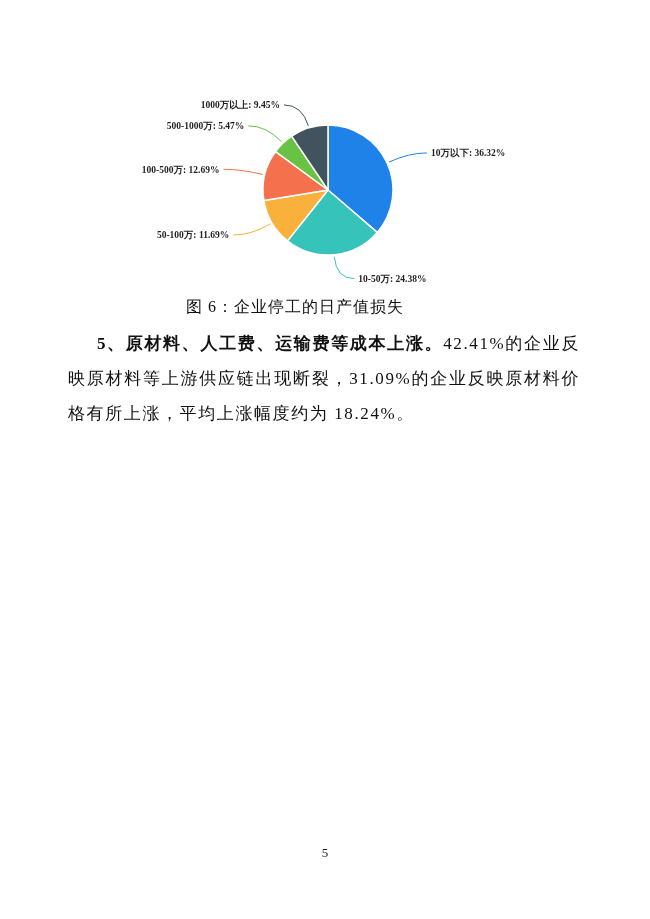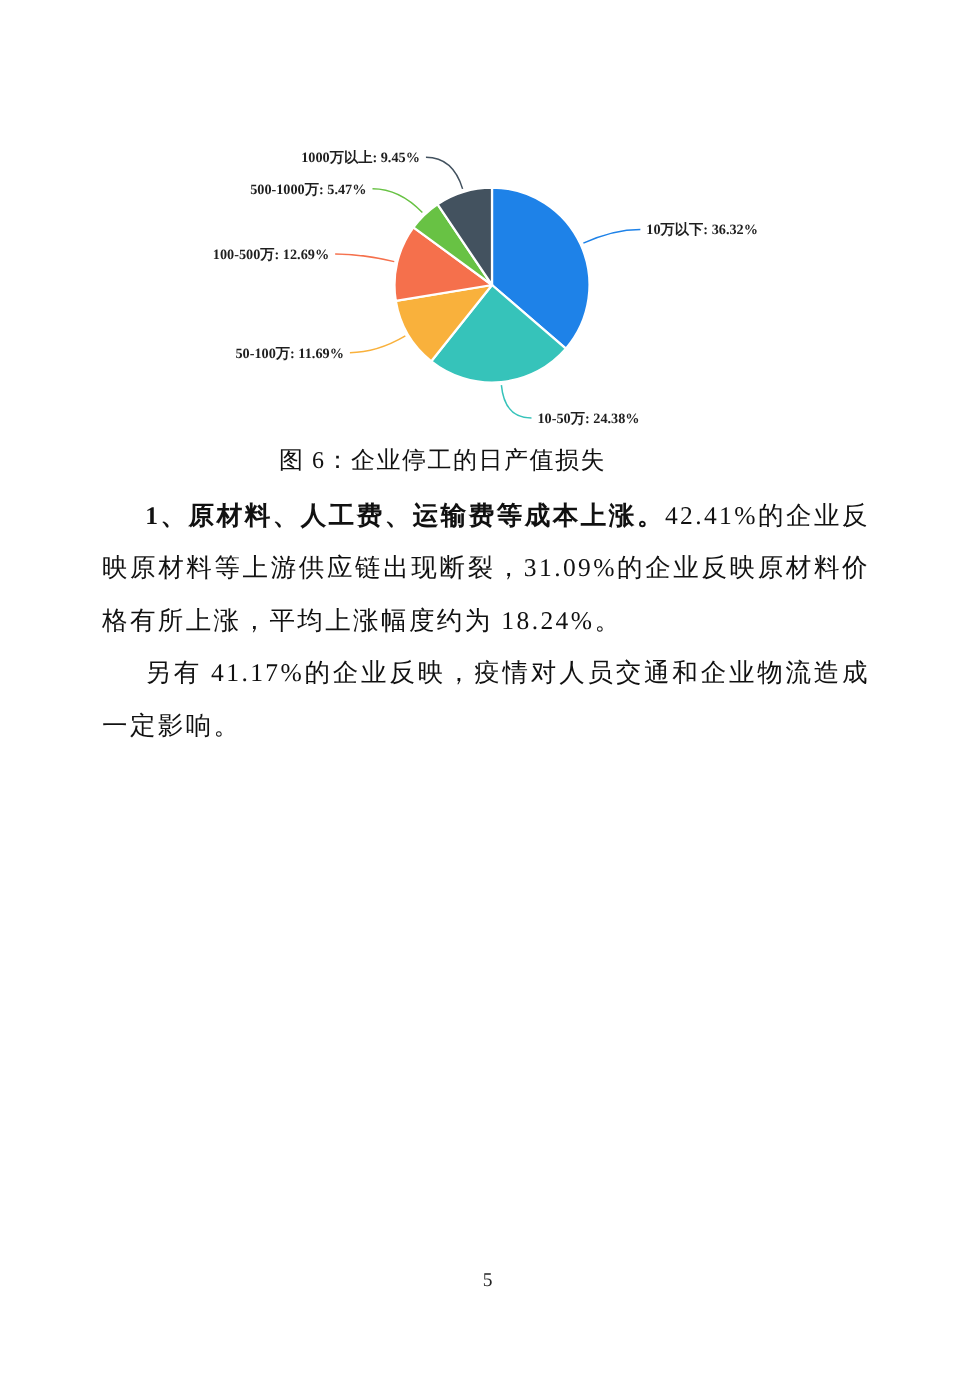--- a/index.html
+++ b/index.html
@@ -69,19 +69,18 @@
         <text x="184.33" y="40.83" dy="0.35em" text-anchor="end" class="pie-label">500-1000万: 5.47%</text>
         <path d="M 268 105 L 231.63 51.13 A 65 65 0 0 1 268.00 40.00 Z" fill="#43525F" stroke="#ffffff" stroke-width="1.5" stroke-linejoin="round"></path>
         <path d="M 248.40 40.93 Q 241.96 19.89 223.96 19.89" fill="none" stroke="#43525F" stroke-width="1"></path>
         <text x="219.96" y="19.89" dy="0.35em" text-anchor="end" class="pie-label">1000万以上: 9.45%</text>
       </svg>
   </div>
 
   <div class="figure-caption">图 6：企业停工的日产值损失</div>
 
   <div class="body-text" id="body-text">
-      <p><b>1、原材料、人工费、运输费等成本上涨。</b><span>42.41%的企业反映原材料等上游供应链出现断裂，31.09%的企业反映原材料价格有所上涨，平均上涨幅度约为 18.24%。</span></p>
-      <p><span>另有 41.17%的企业反映，疫情对人员交通和企业物流造成一定影响。</span></p>
+      <p><b>5、原材料、人工费、运输费等成本上涨。</b><span>42.41%的企业反映原材料等上游供应链出现断裂，31.09%的企业反映原材料价格有所上涨，平均上涨幅度约为 18.24%。</span></p>
     </div>
 
   <div class="page-number">5</div>
 
 </div>
 
 </body></html>

